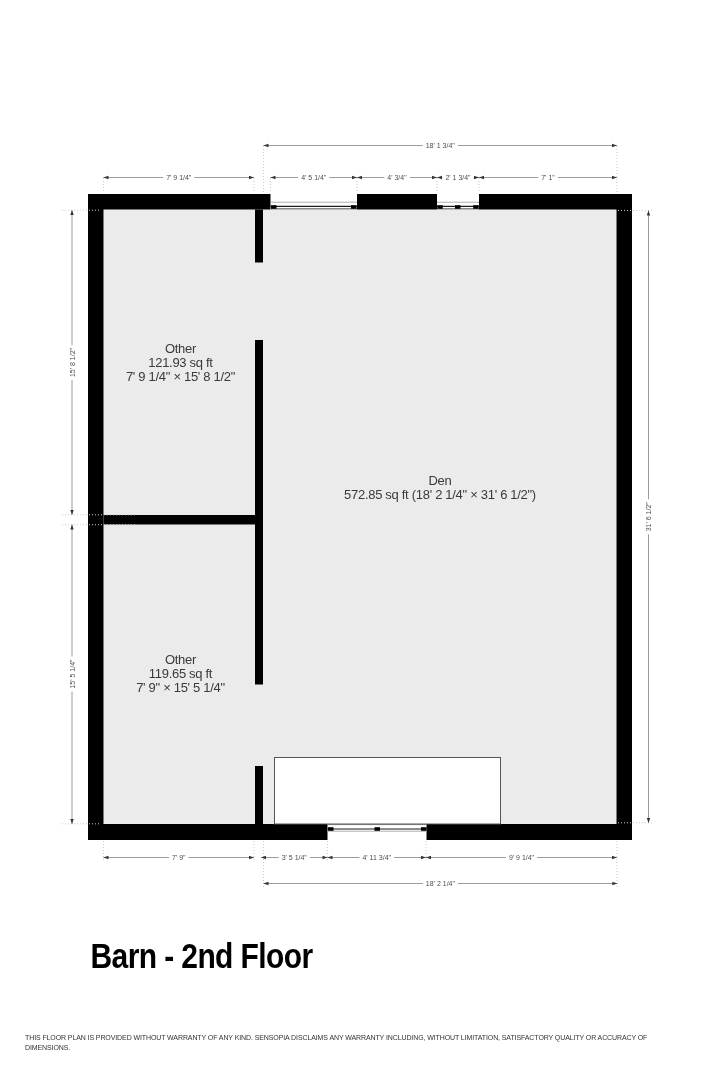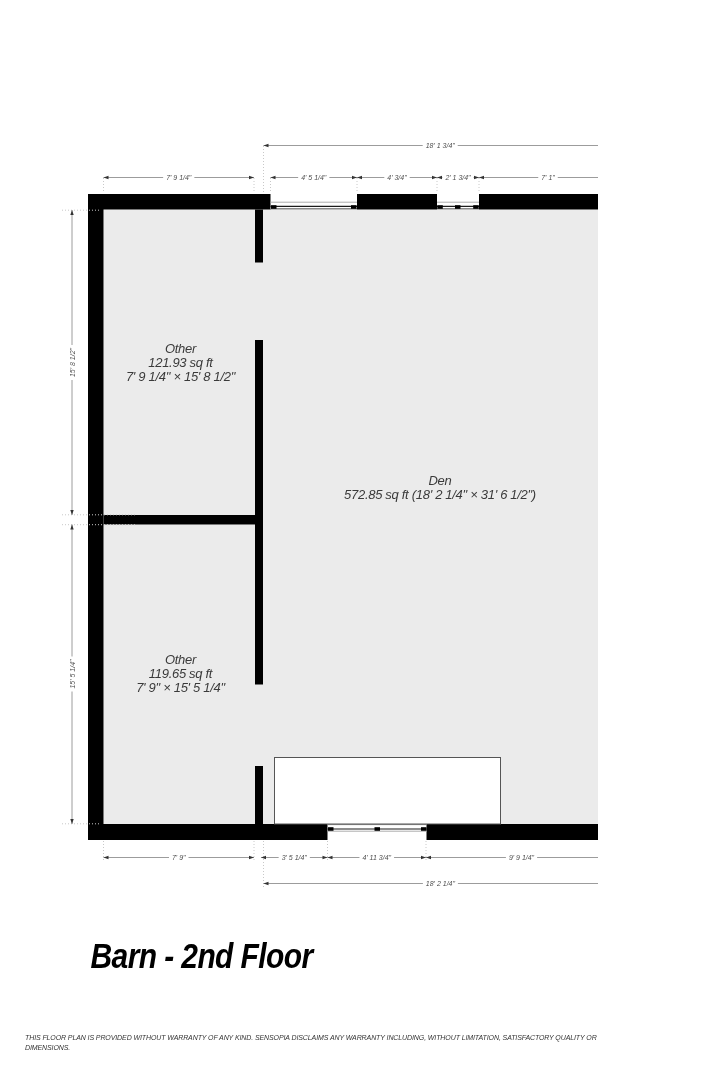--- a/index.html
+++ b/index.html
@@ -1,16 +1,16 @@
 <!DOCTYPE html>
 <html><head>
 <meta charset="utf-8">
 <style>
   html,body{margin:0;padding:0;background:#ffffff;}
-  .page{position:relative;width:598px;height:1080px;background:#ffffff;overflow:hidden;font-family:"Liberation Sans",sans-serif;font-style:italic;}
+  .page{position:relative;width:720px;height:1080px;background:#ffffff;overflow:hidden;font-family:"Liberation Sans",sans-serif;}
   svg text{font-family:"Liberation Sans",sans-serif;}
 </style>
 </head>
 <body>
 <div class="page">
 <svg width="720" height="1080" viewBox="0 0 720 1080">
 
   <g>
     <rect x="255" y="209.5" width="361.5" height="614.5" fill="#ebebeb"></rect>
   </g>

